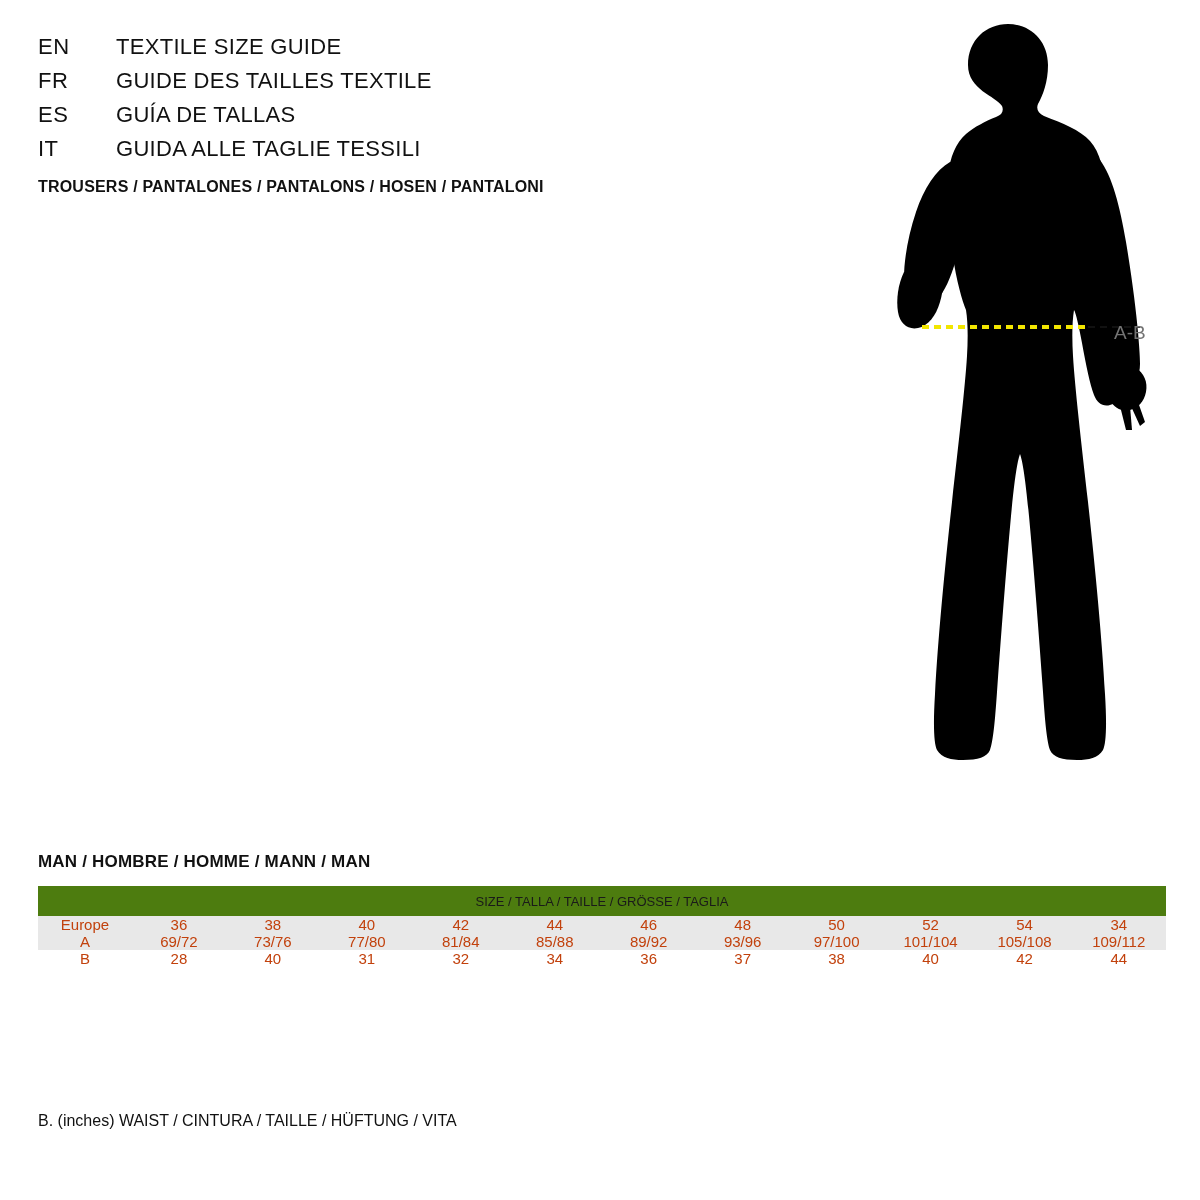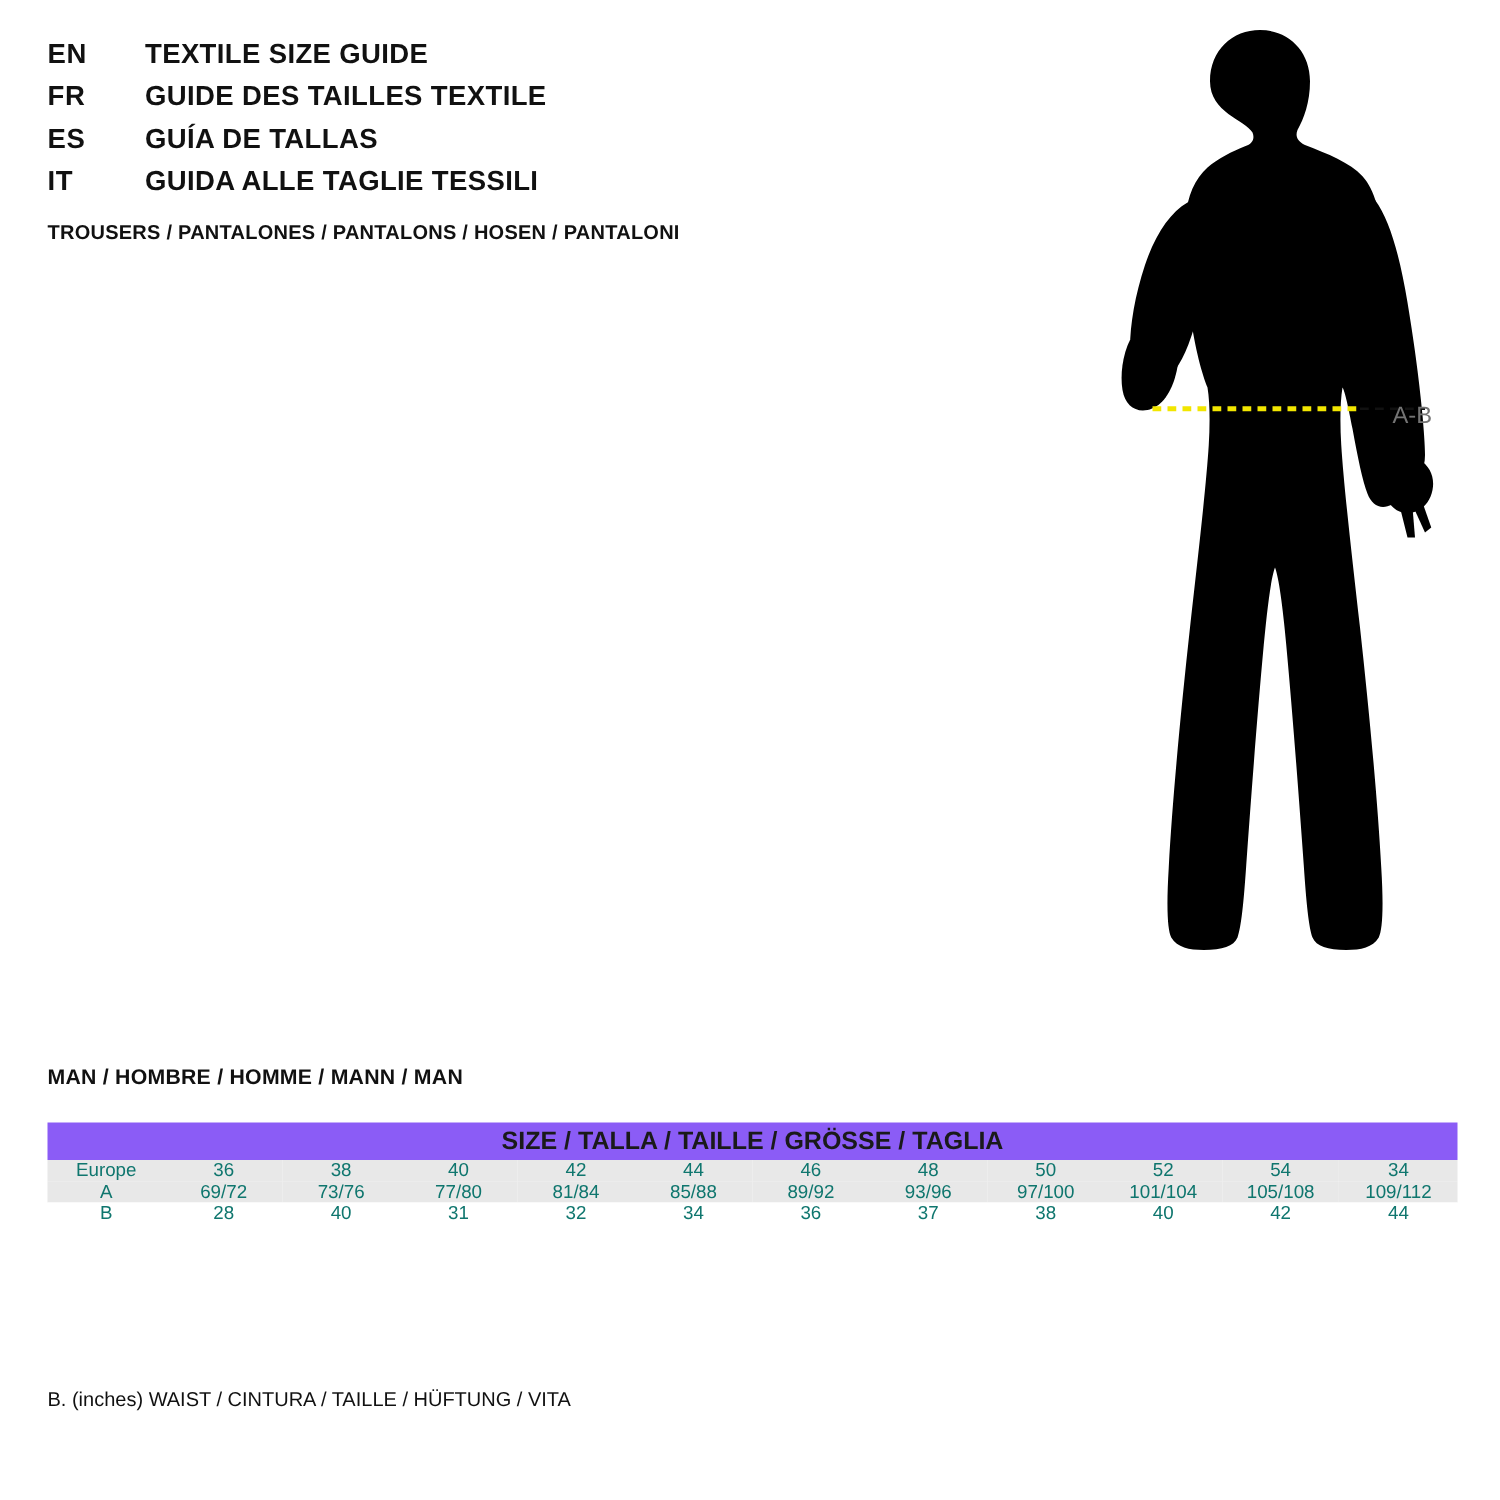--- a/index.html
+++ b/index.html
@@ -18,23 +18,22 @@
 
   
   #header-block {
     position: absolute;
     left: 38px;
     top: 26px;
     width: 760px;
   }
   .lang-row {
     display: flex;
-    align-items: center;
+    align-items: flex-end;
     height: 34px;
-    font-weight: bold;
   }
   .lang-code {
     width: 78px;
     font-size: 22px;
     letter-spacing: 0.5px;
     color: #111;
   }
   .lang-text {
     font-size: 22px;
     letter-spacing: 0.3px;
@@ -71,47 +70,46 @@
   #table-section {
     position: absolute;
     left: 38px;
     top: 852px;
     width: 1128px;
   }
   #gender-title {
     font-size: 17px;
     font-weight: bold;
     letter-spacing: 0.2px;
-    margin-bottom: 26px;
+    margin-bottom: 14px;
     color: #111;
   }
   table.size-table {
     border-collapse: collapse;
     width: 1128px;
     table-layout: fixed;
   }
   table.size-table td {
     font-size: 15px;
-    color: #0f766e;
+    color: #c2410c;
     padding: 0;
     height: 17px;
     text-align: center;
     vertical-align: middle;
   }
   td.rowhead {
     text-align: left;
     padding-left: 8px;
     width: 148px;
   }
   tr.header-row td {
-    background: #8b5cf6;
-    font-size: 20px;
+    background: #4d7c0f;
+    font-size: 13px;
     color: #1a1a1a;
     height: 30px;
-    font-weight: bold;
   }
   tr.shade td { background: #e8e8e8; }
   tr.plain td { background: #ffffff; }
 
   
   #footnotes {
     position: absolute;
     left: 38px;
     top: 1108px;
     width: 900px;

